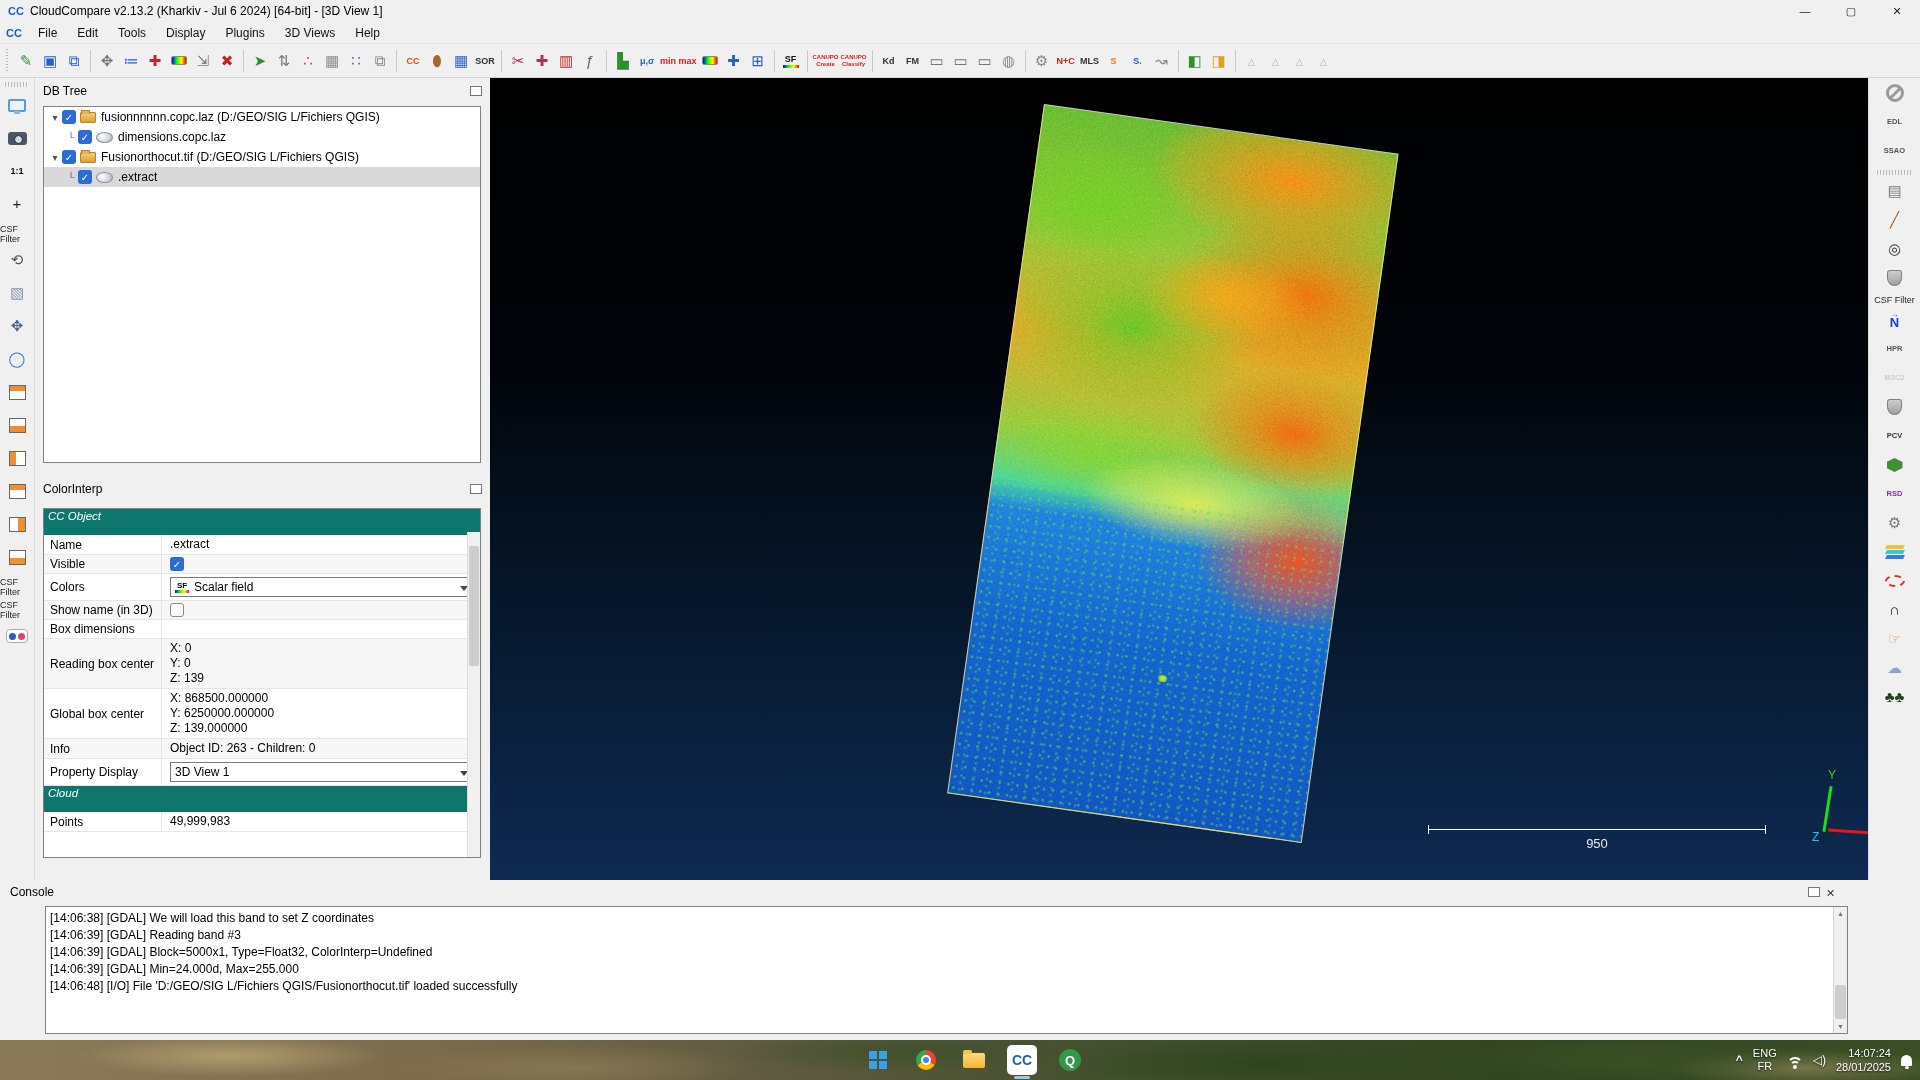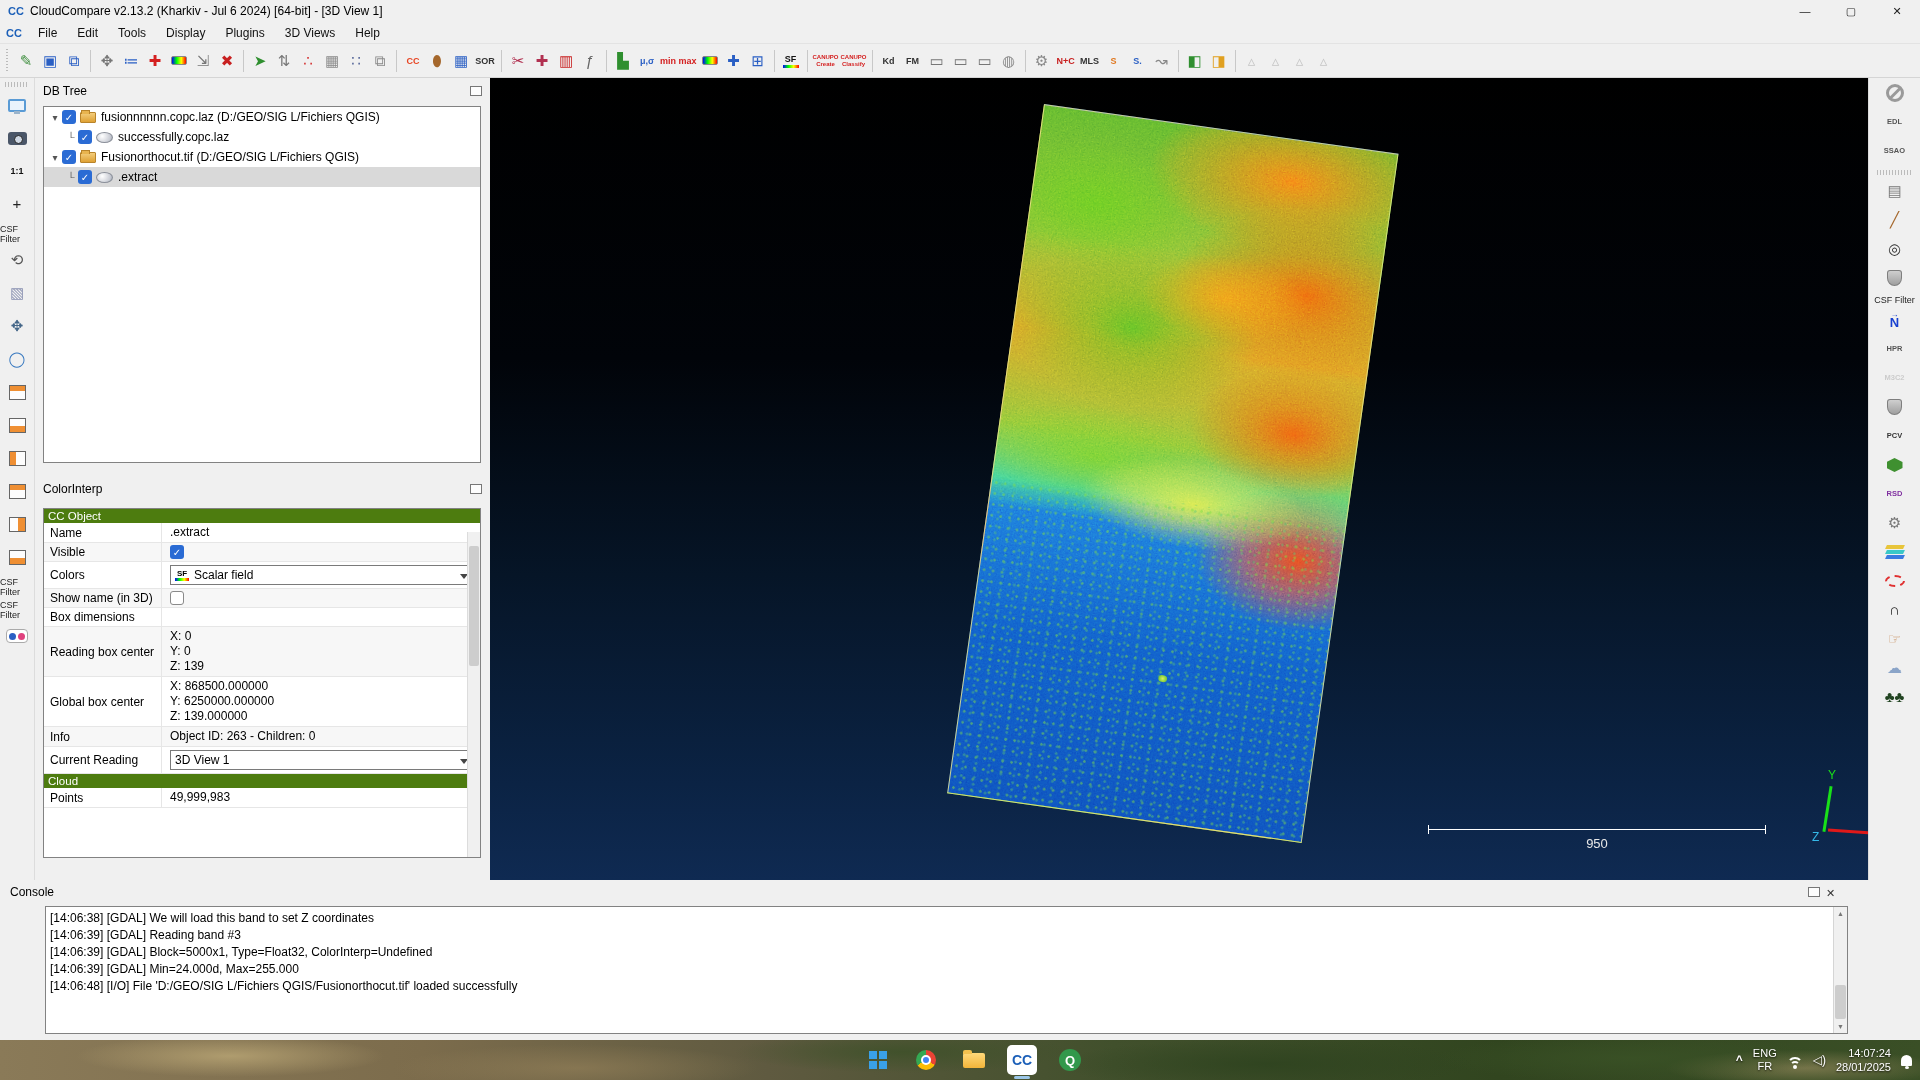--- a/index.html
+++ b/index.html
@@ -90,21 +90,21 @@
 
   
   #props-box { left:43px; top:508px; width:438px; height:350px; background:#fff;
                border:1px solid #828282; font-size:12px; overflow:hidden; position:absolute; }
   .prow { display:flex; border-bottom:1px solid #e6e6e6; align-items:stretch; }
   .prow.alt { background:#f7f7f7; }
   .pcell-l { width:118px; flex:none; padding:2px 4px 2px 6px; border-right:1px solid #e6e6e6;
              display:flex; align-items:center; }
   .pcell-v { flex:1; padding:2px 4px 2px 8px; display:flex; flex-direction:column; justify-content:center; }
   .prow.header { font-weight:normal; border-bottom:1px solid #c9c9c9; height:22px; }
-  .prow.section { background:#4d7c0f; color:#fff; height:14px; border-bottom:none; }
+  .prow.section { background:#0f766e; color:#fff; height:26px; border-bottom:none;font-style:italic; }
   .prow.section .sec-label { padding:0 0 0 4px; font-size:11.5px; line-height:15px; }
   .pline { line-height:15px; white-space:nowrap; }
   .pdrop { height:20px; border:1px solid #7a7a7a; background:#fff; display:flex; align-items:center;
            padding:0 4px; margin:1px 2px 1px 0; position:relative; }
   .pdrop .chev { position:absolute; right:5px; top:8px; width:0; height:0;
                  border-left:4px solid transparent; border-right:4px solid transparent;
                  border-top:5px solid #444; }
   .sf-mini { display:flex; flex-direction:column; align-items:center; margin-right:5px; }
   .sf-mini b { font-size:8px; line-height:8px; }
   .sf-mini i { width:14px; height:3px;
@@ -505,21 +505,21 @@
       <span class="tw">▾</span>
       <div class="cbx on">✓</div>
       <div class="ico-folder"></div>
       <span>fusionnnnnn.copc.laz (D:/GEO/SIG L/Fichiers QGIS)</span>
     </div>
     <div class="tree-row">
       <div class="tree-indent"></div>
       <span class="tw">└</span>
       <div class="cbx on">✓</div>
       <div class="ico-cloud"></div>
-      <span>successfully.copc.laz</span>
+      <span>dimensions.copc.laz</span>
     </div>
     <div class="tree-row">
       <span class="tw">▾</span>
       <div class="cbx on">✓</div>
       <div class="ico-folder"></div>
       <span>Fusionorthocut.tif (D:/GEO/SIG L/Fichiers QGIS)</span>
     </div>
     <div class="tree-row selected">
       <div class="tree-indent"></div>
       <span class="tw">└</span>
@@ -588,21 +588,21 @@
           <div class="pline">Z: 139.000000</div>
         </div>
       </div>
       <div class="prow alt">
         <div class="pcell-l">Info</div>
         <div class="pcell-v">
           <div class="pline">Object ID: 263 - Children: 0</div>
         </div>
       </div>
       <div class="prow">
-        <div class="pcell-l">Current Reading</div>
+        <div class="pcell-l">Property Display</div>
         <div class="pcell-v">
           <div class="pdrop">
             <span>3D View 1</span>
             <span class="chev"></span>
           </div>
         </div>
       </div>
       <div class="prow section">
         <div class="sec-label">Cloud</div>
       </div>

